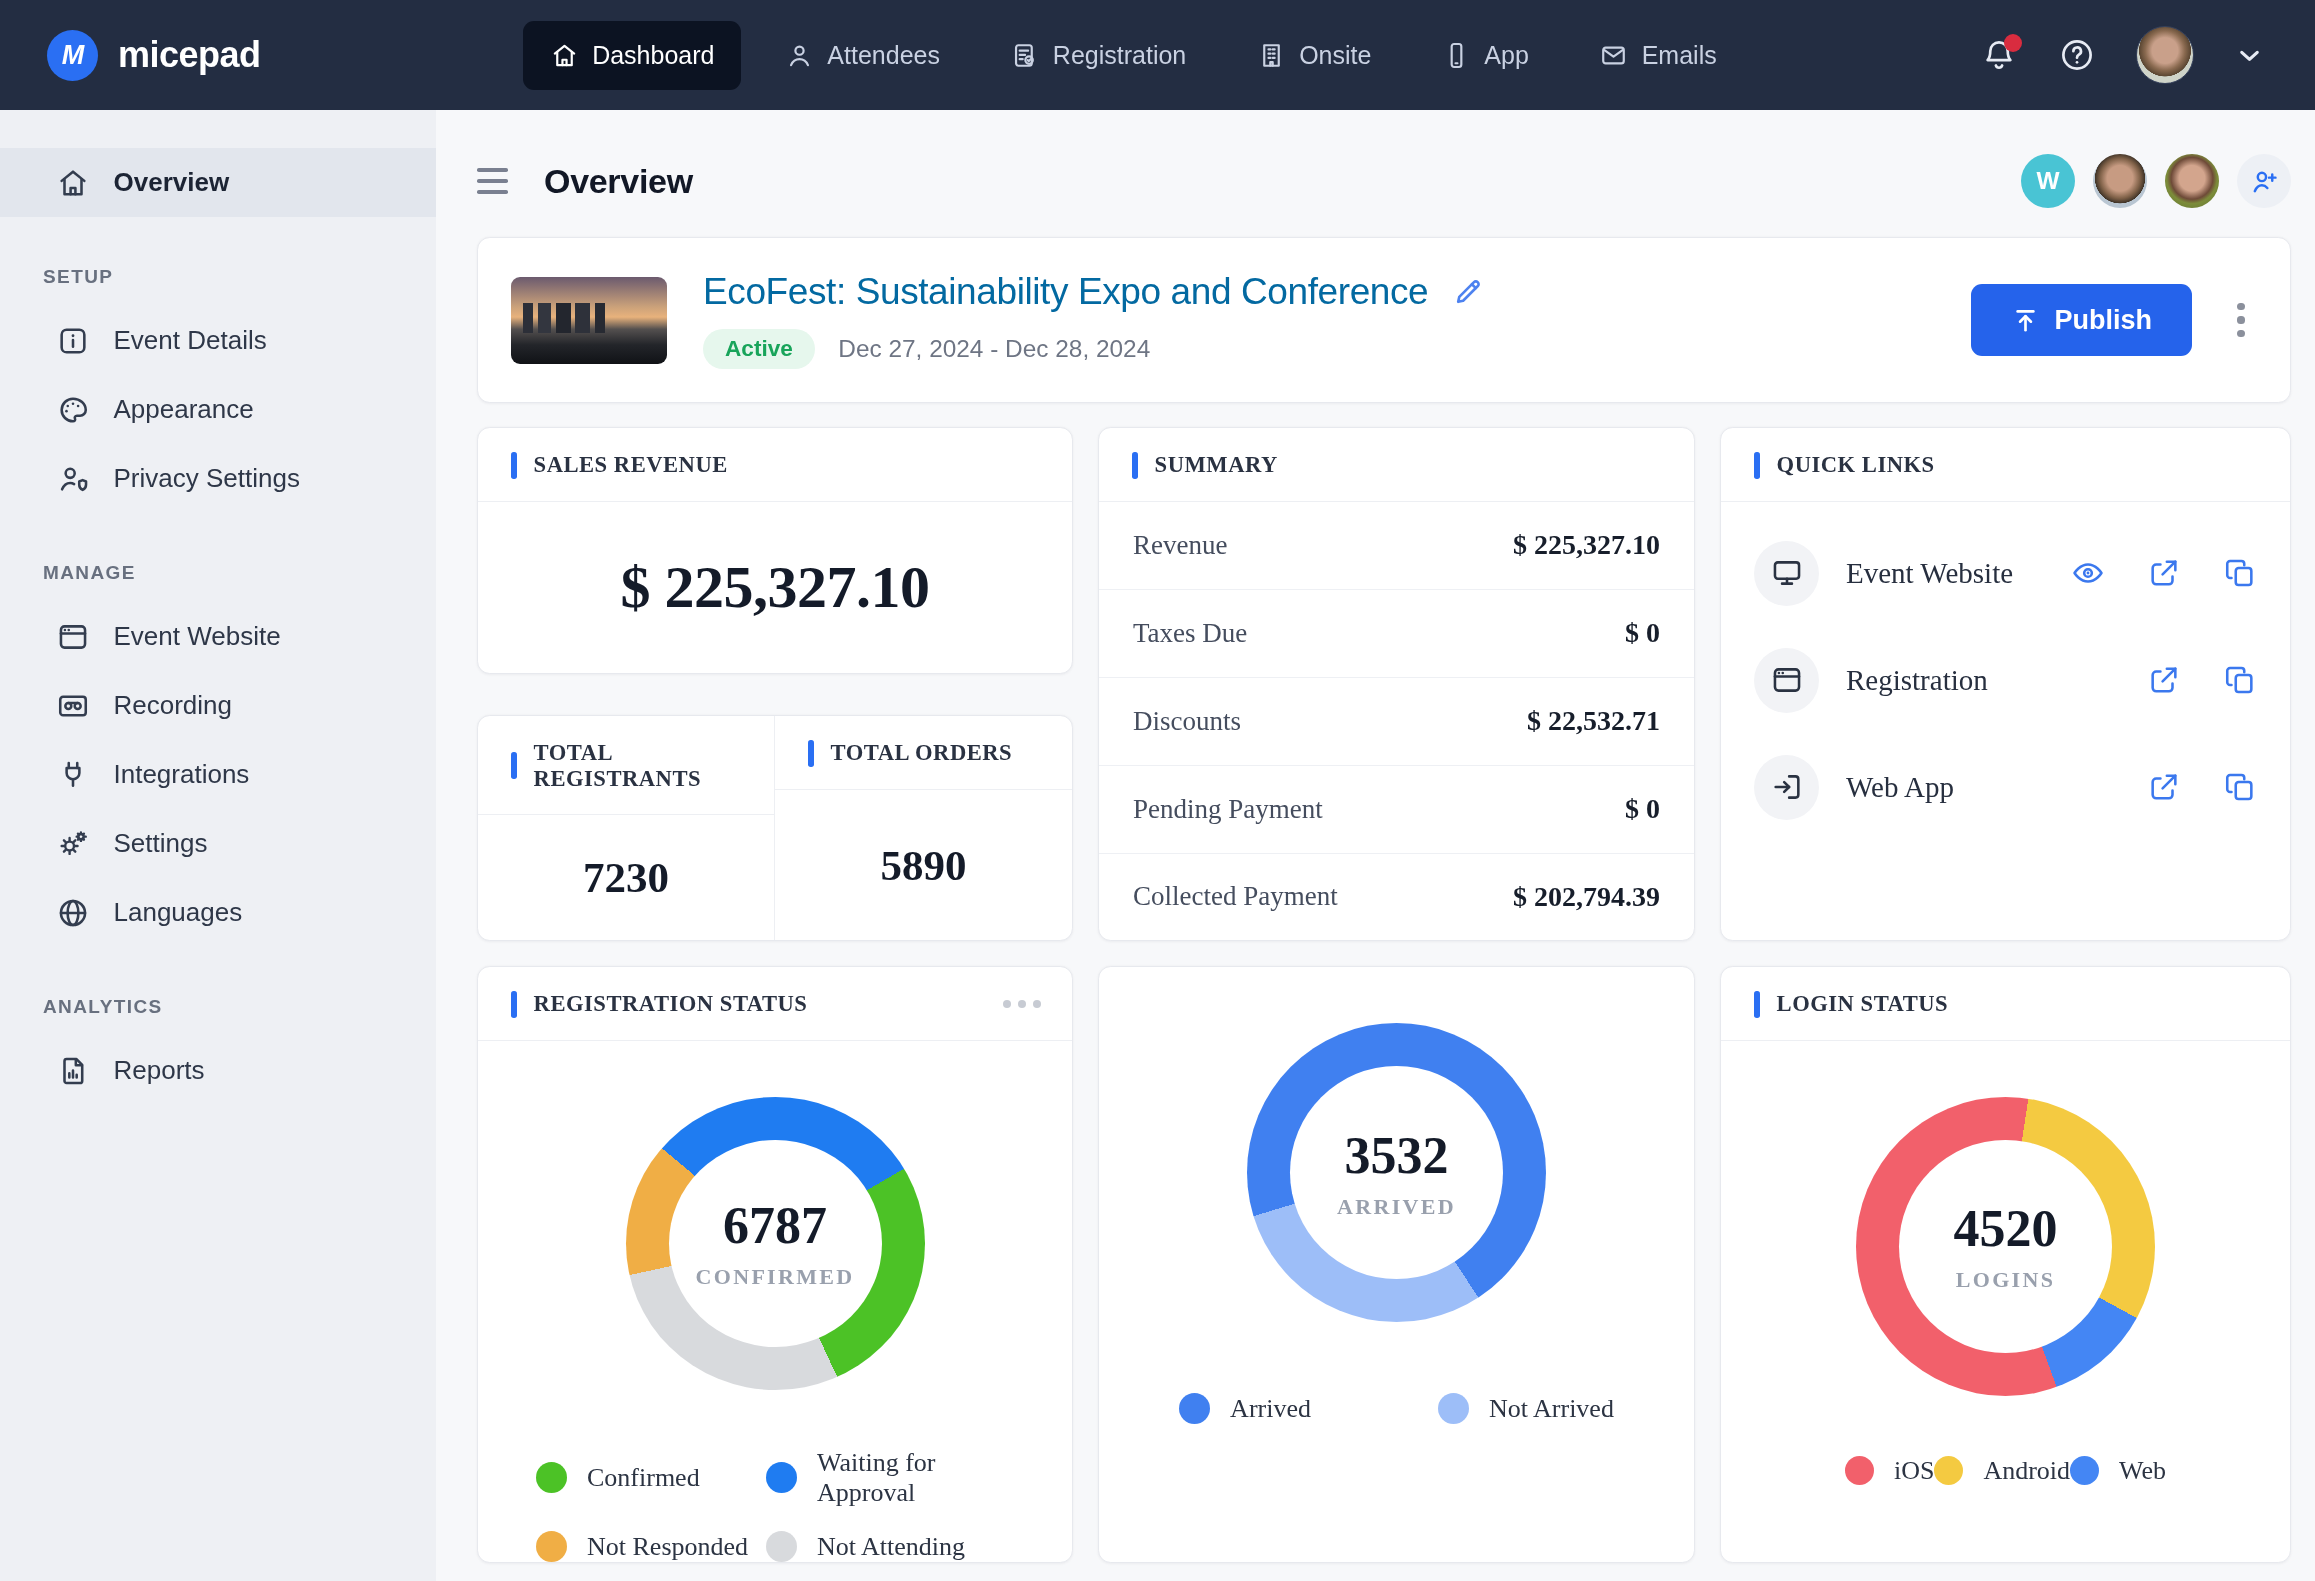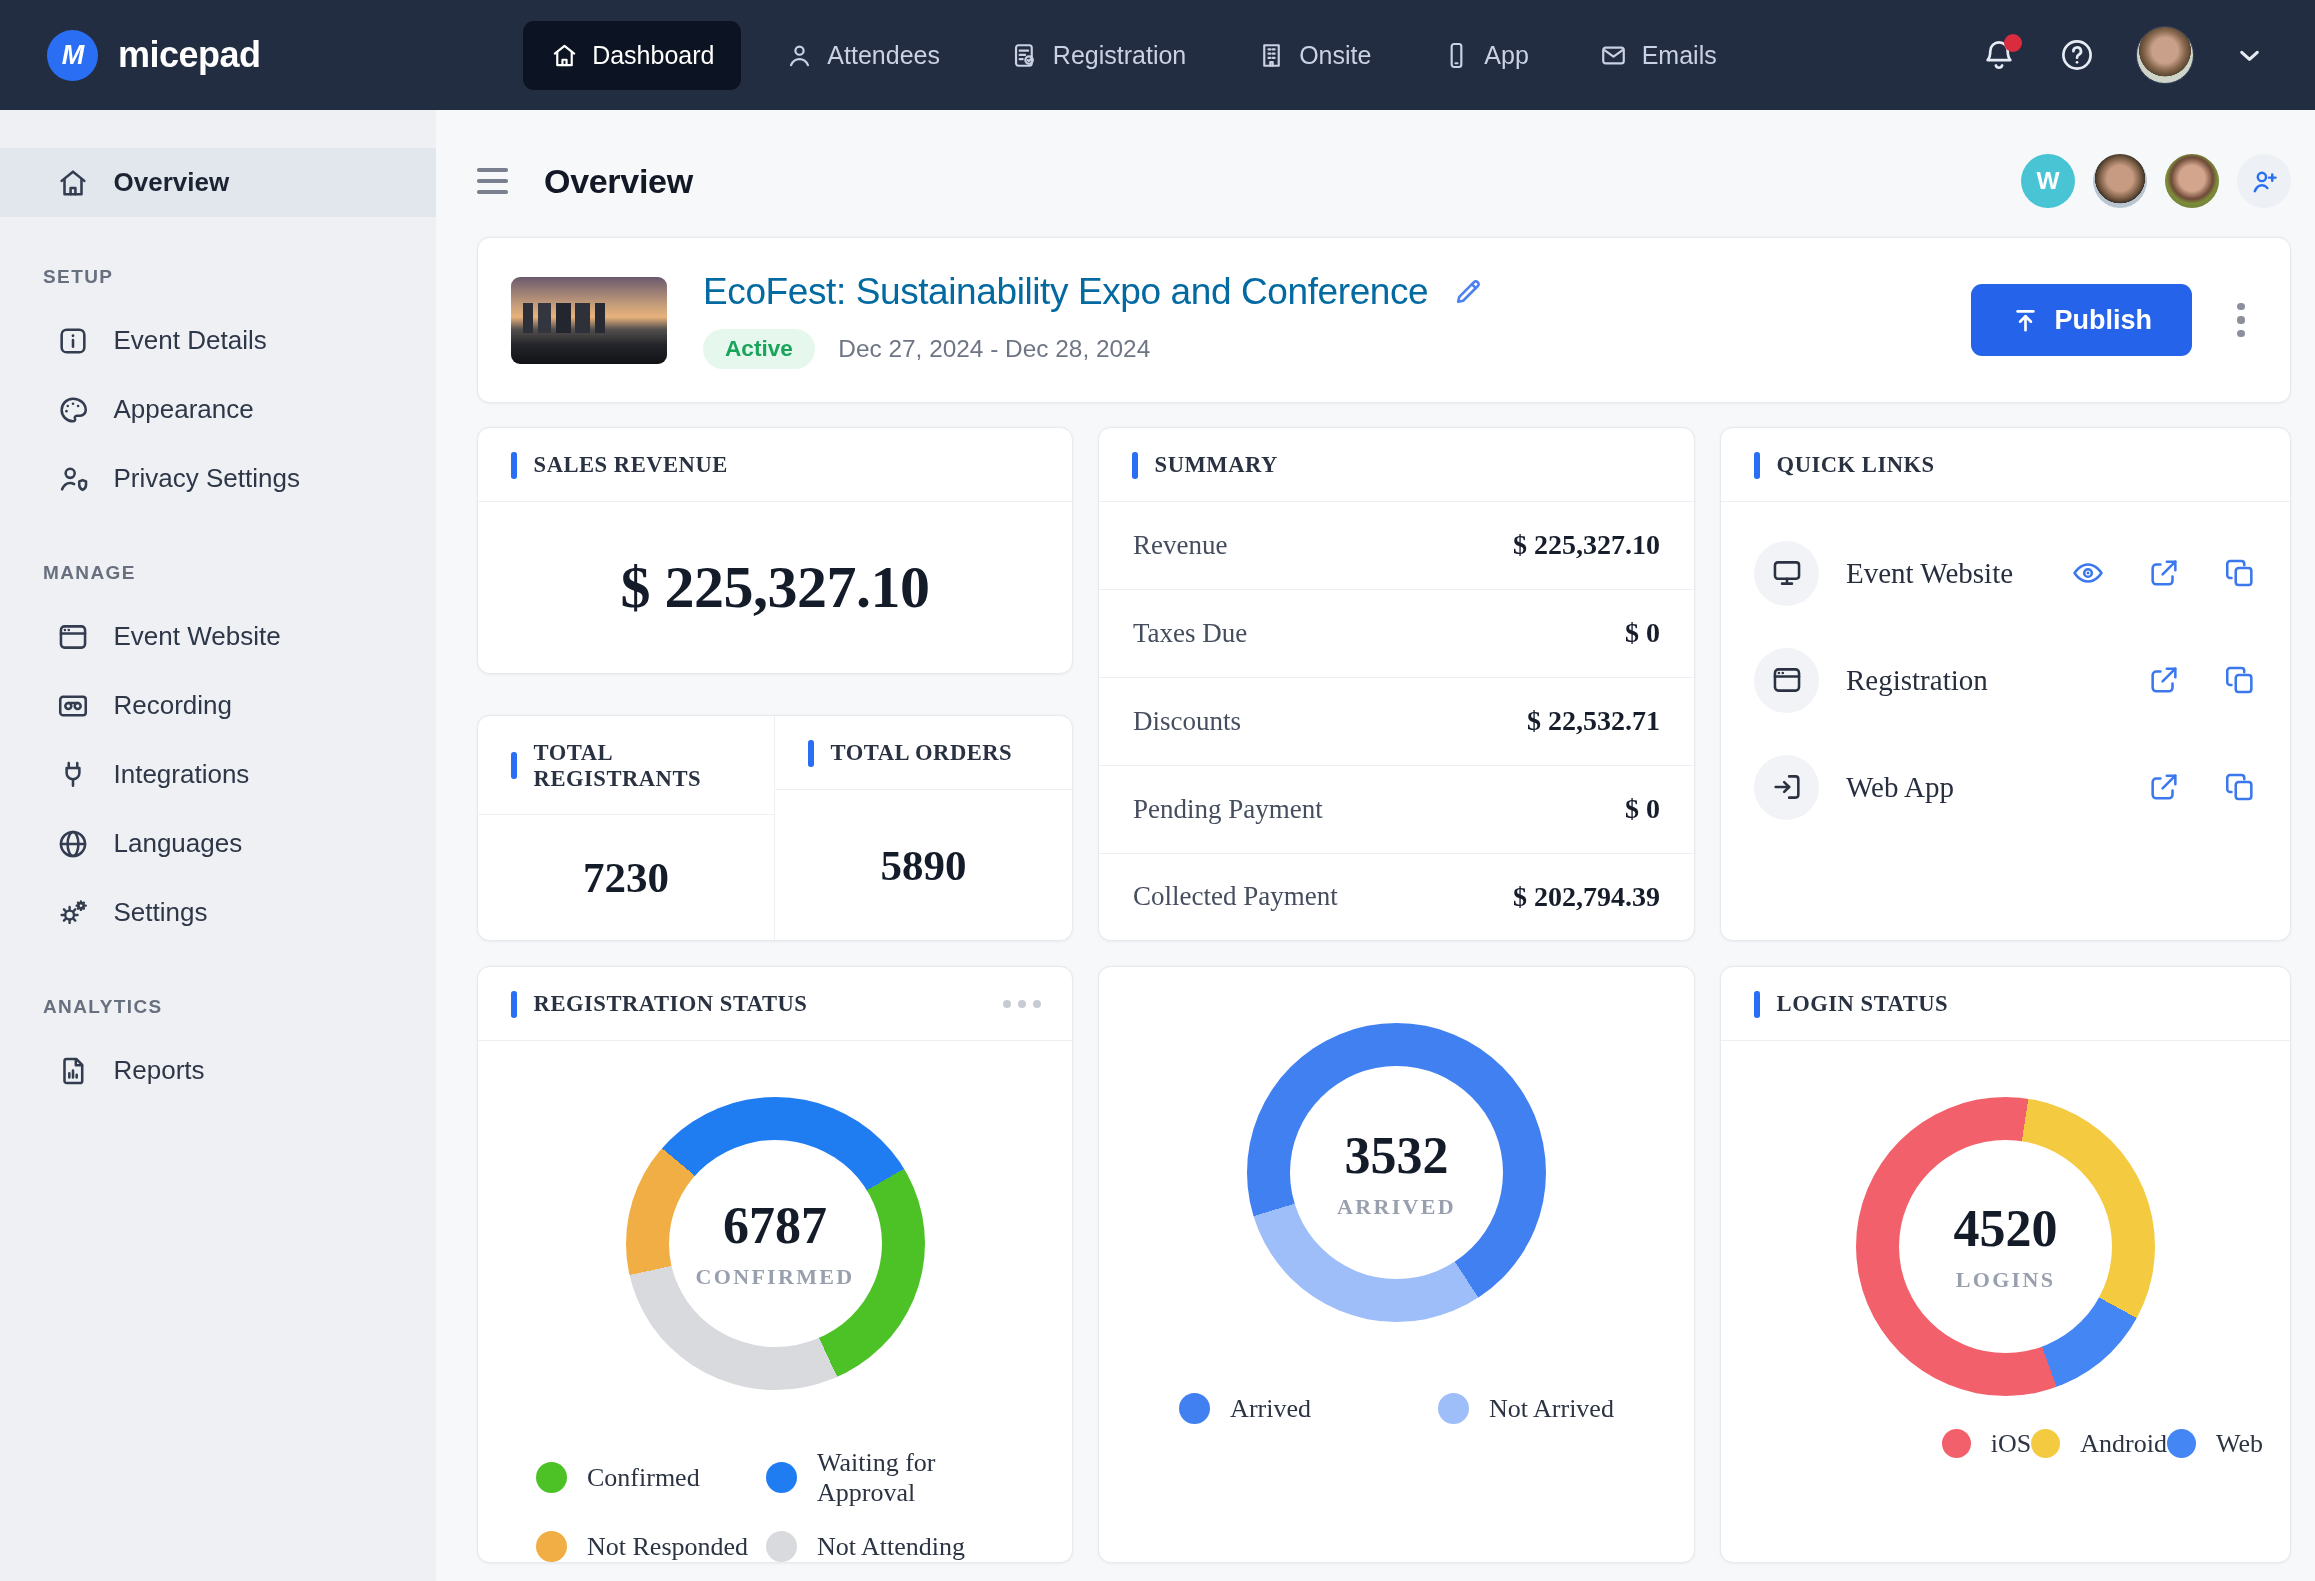--- a/index.html
+++ b/index.html
@@ -109,21 +109,21 @@
   .ql-actions svg { width:34px; height:34px; }
 
   .donut-card { display:flex; flex-direction:column; }
   .donut-wrap { position:relative; width:299px; height:299px; border-radius:50%; margin:56px auto 0; }
   .donut-wrap:after { content:""; position:absolute; inset:43px; background:#fff; border-radius:50%; }
   .donut-center { position:absolute; inset:0; z-index:2; display:flex; flex-direction:column; align-items:center; justify-content:center; gap:9px; }
   .donut-value { font-size:52px; font-weight:800; color:#141b29; }
   .donut-sub { font-size:22px; font-weight:600; letter-spacing:2.3px; color:#99a0ad; }
   .legend-grid { margin:58px 36px 0 58px; display:grid; grid-template-columns:46% 54%; row-gap:23.5px; }
   .legend-row { margin-top:71px; display:flex; justify-content:center; gap:127px; }
-  .legend-row3 { margin-top:33px; display:flex; justify-content:flex-end; padding:0 27px; }
+  .legend-row3 { margin-top:60px; display:flex; justify-content:center; padding:0 27px; }
   .lg-item { display:flex; align-items:center; gap:20px; font-size:26px; color:#2c3443; }
   .lg-dot { width:31px; height:31px; border-radius:50%; flex:0 0 auto; }
   .lg-dot.sm { width:29px; height:29px; }
 
   svg { display:block; }
 </style>
 </head>
 <body>
 
 <div class="app">
@@ -266,35 +266,35 @@
       </div>
       <div class="side-item">
         <svg viewBox="0 0 24 24" fill="none" stroke="currentColor" stroke-width="1.8" stroke-linecap="round" stroke-linejoin="round">
             <path d="M9 3.5V7M15 3.5V7"></path>
             <path d="M7.5 7h9v3.5a4.5 4.5 0 0 1-9 0V7z"></path>
             <path d="M12 15v4.5"></path>
           </svg>
         <span>Integrations</span>
       </div>
       <div class="side-item">
-        <svg viewBox="0 0 24 24" fill="none" stroke="currentColor" stroke-width="1.8" stroke-linecap="round" stroke-linejoin="round">
-            <circle cx="12" cy="12" r="8.5"></circle>
-            <ellipse cx="12" cy="12" rx="3.8" ry="8.5"></ellipse>
-            <path d="M3.5 12h17"></path>
-          </svg>
-        <span>Languages</span>
-      </div>
-      <div class="side-item">
         <svg viewBox="0 0 24 24" fill="none" stroke="currentColor" stroke-width="1.7" stroke-linecap="round" stroke-linejoin="round">
             <circle cx="9.6" cy="13.4" r="3.1"></circle>
             <path d="M9.6 7.8v2M9.6 17v2M4 13.4h2M13.2 13.4h2M5.6 9.4l1.4 1.4M12.2 16l1.4 1.4M5.6 17.4 7 16M12.2 10.8l1.4-1.4"></path>
             <circle cx="17.6" cy="6.8" r="1.9"></circle>
             <path d="M17.6 3.8v1.2M17.6 8.6v1.2M14.6 6.8h1.2M19.8 6.8H21M15.5 4.7l.8.8M18.9 8.1l.8.8M15.5 8.9l.8-.8M18.9 5.5l.8-.8"></path>
           </svg>
         <span>Settings</span>
+      </div>
+      <div class="side-item">
+        <svg viewBox="0 0 24 24" fill="none" stroke="currentColor" stroke-width="1.8" stroke-linecap="round" stroke-linejoin="round">
+            <circle cx="12" cy="12" r="8.5"></circle>
+            <ellipse cx="12" cy="12" rx="3.8" ry="8.5"></ellipse>
+            <path d="M3.5 12h17"></path>
+          </svg>
+        <span>Languages</span>
       </div>
 
       <div class="side-section">ANALYTICS</div>
       <div class="side-item">
         <svg viewBox="0 0 24 24" fill="none" stroke="currentColor" stroke-width="1.8" stroke-linecap="round" stroke-linejoin="round">
             <path d="M7.5 3.5h6.8l4.2 4.2V19a1.5 1.5 0 0 1-1.5 1.5H7.5A1.5 1.5 0 0 1 6 19V5a1.5 1.5 0 0 1 1.5-1.5z"></path>
             <path d="M14 3.7V8h4.3"></path>
             <path d="M9.4 16.6v-3M12 16.6v-5M14.6 16.6v-2"></path>
           </svg>
         <span>Reports</span>

